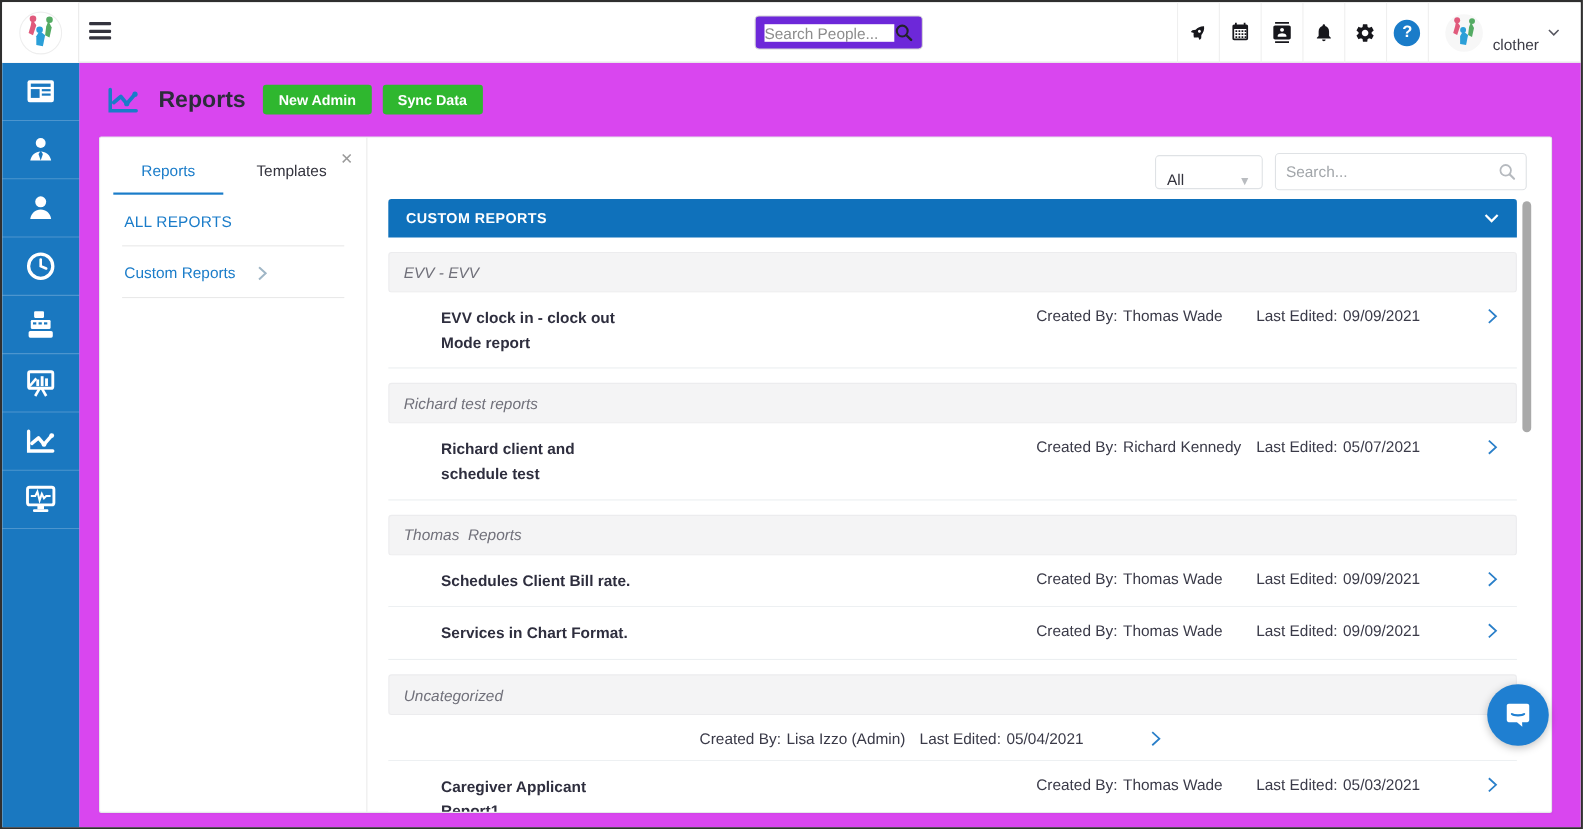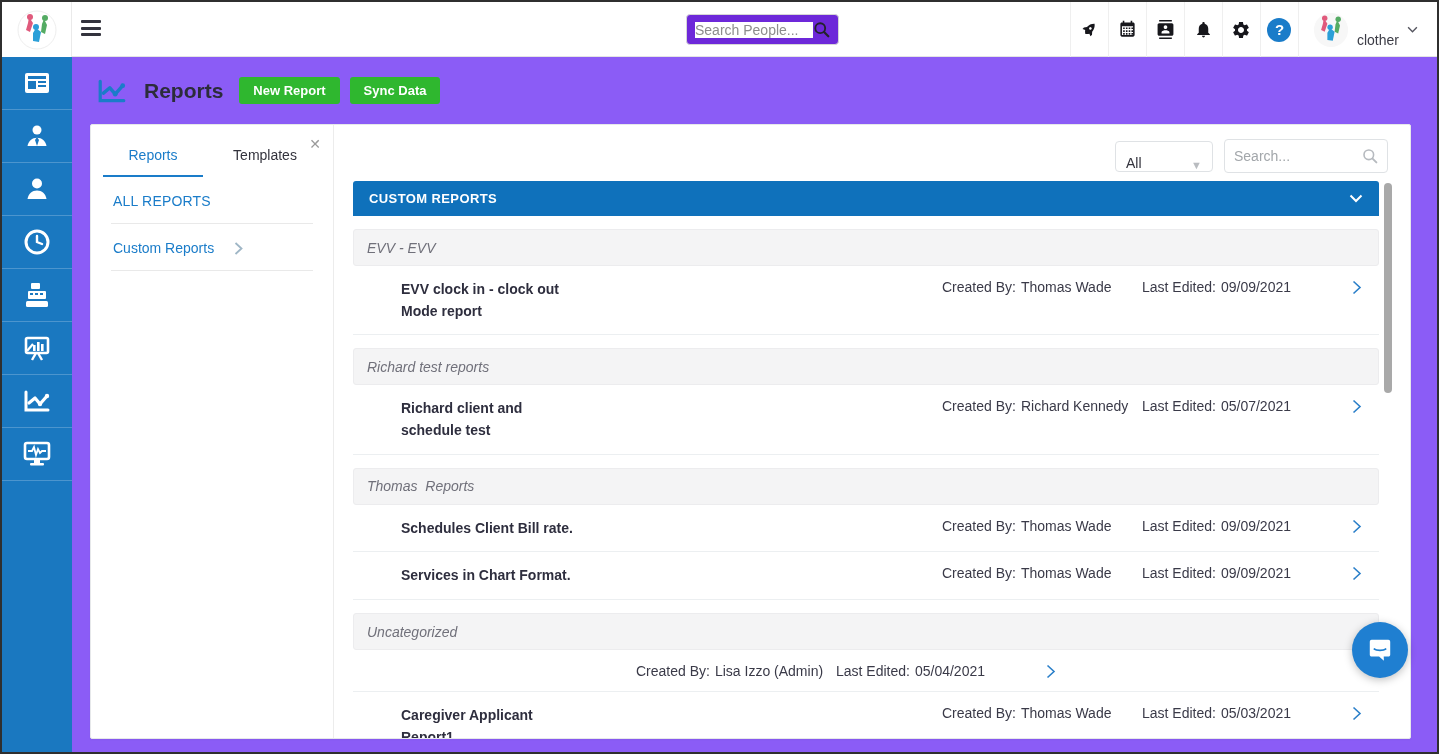--- a/index.html
+++ b/index.html
@@ -60,21 +60,21 @@
   .sidebar {
     position:absolute; left:0; top:55px; width:70px; bottom:0;
     background:#1a78c0; z-index:10; display:flex; flex-direction:column;
   }
   .side-item {
     height:53px; display:flex; align-items:center; justify-content:center;
     border-bottom:1px solid rgba(255,255,255,0.22); cursor:pointer;
   }
 
   
-  .content { position:absolute; left:70px; top:55px; right:0; bottom:0; background:#8b5cf6; }
+  .content { position:absolute; left:70px; top:55px; right:0; bottom:0; background:#d946ef; }
 
   .page-header { position:absolute; left:25px; top:20px; display:flex; align-items:center; }
   .page-title { font-size:21px; font-weight:bold; color:#2c2c3a; margin-left:17px; }
   .hdr-btn {
     margin-left:16px; background:#2fb72f; color:#fff; border:none; border-radius:3px;
     font-family:"Liberation Sans", sans-serif; font-size:13px; font-weight:bold;
     padding:6px 14px; cursor:pointer;
   }
   .hdr-btn + .hdr-btn { margin-left:10px; }
 
@@ -111,21 +111,21 @@
   .list-toolbar {
     position:absolute; top:14px; right:22px; display:flex; gap:11px; align-items:center;
   }
   .filter-select {
     width:98px; height:31px; border:1px solid #dfe2e5; border-radius:4px; background:#fff;
     display:flex; align-items:flex-end; justify-content:space-between; padding:0 10px;
     font-size:14px; color:#33333d; cursor:pointer;
   }
   .filter-caret { color:#b9bcc0; font-size:11px; }
   .list-search {
-    width:164px; height:31px; border:1px solid #dfe2e5; border-radius:4px; background:#fff;
+    width:229px; height:31px; border:1px solid #dfe2e5; border-radius:4px; background:#fff;
     display:flex; align-items:center; padding:16px 9px;
   }
   .list-search input {
     border:none; outline:none; flex:1; min-width:0;
     font-family:"Liberation Sans", sans-serif; font-size:14px; color:#444;
   }
   .list-search input::placeholder { color:#a2a6aa; }
 
   .list-scroll { position:absolute; left:18px; right:31px; top:56px; bottom:0; }
 
@@ -318,21 +318,21 @@
 <div class="content">
 
   <div class="page-header">
     <svg width="30" height="26" viewBox="0 0 28 24">
       <polyline points="3,3 3,21 25,21" fill="none" stroke="#1a7cc9" stroke-width="3" stroke-linecap="round"></polyline>
       <polyline points="6,14 12,9 17,15 24,7" fill="none" stroke="#1a7cc9" stroke-width="3.2" stroke-linecap="round" stroke-linejoin="round"></polyline>
       <circle cx="17" cy="15" r="2.2" fill="#1a7cc9"></circle>
       <circle cx="24" cy="7" r="2.2" fill="#1a7cc9"></circle>
     </svg>
     <span class="page-title">Reports</span>
-    <button class="hdr-btn">New Report</button>
+    <button class="hdr-btn">New Admin</button>
     <button class="hdr-btn">Sync Data</button>
   </div>
 
   <div class="card">
 
     <div class="panel-left">
       <span class="panel-close">✕</span>
       <div class="tabs">
         <div class="tab active">Reports</div>
         <div class="tab">Templates</div>

